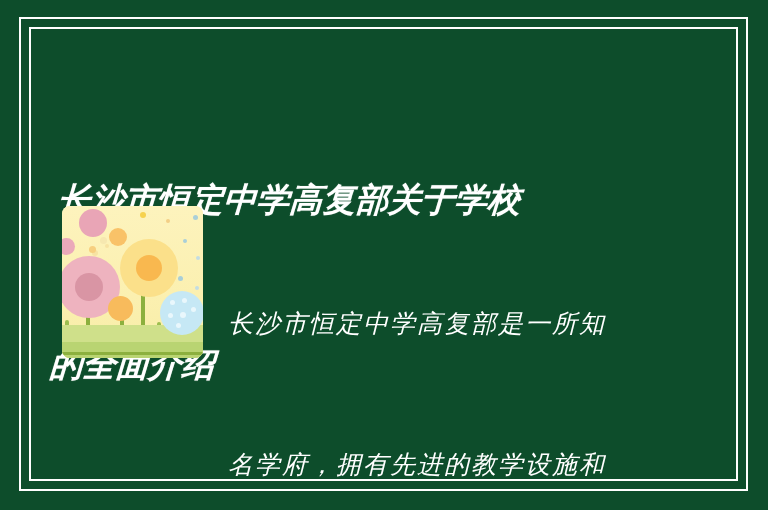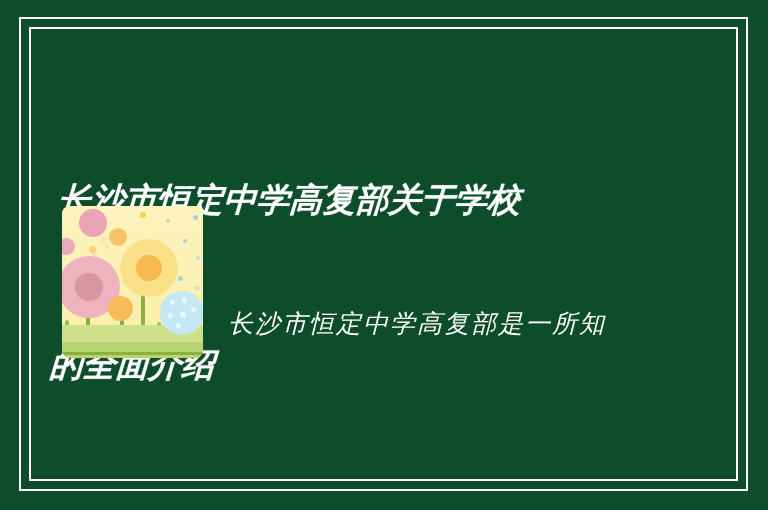--- a/index.html
+++ b/index.html
@@ -215,18 +215,19 @@
       <span class="bloom-core" style="left:22px;top:7px;width:5px;height:5px;background:#e9f7fc;"></span>
       <span class="bloom-core" style="left:8px;top:22px;width:5px;height:5px;background:#e9f7fc;"></span>
       <span class="bloom-core" style="left:20px;top:21px;width:6px;height:6px;background:#e9f7fc;"></span>
       <span class="bloom-core" style="left:31px;top:16px;width:5px;height:5px;background:#e9f7fc;"></span>
       <span class="bloom-core" style="left:16px;top:32px;width:5px;height:5px;background:#e9f7fc;"></span>
     </div>
   </div>
 
   <div class="body-copy">
     <span class="body-line">长沙市恒定中学高复部是一所知</span>
+    <span class="body-line">名学府，拥有先进的教学设施和</span>
     
     
     
   </div>
 
 </div>
 
 </body></html>

